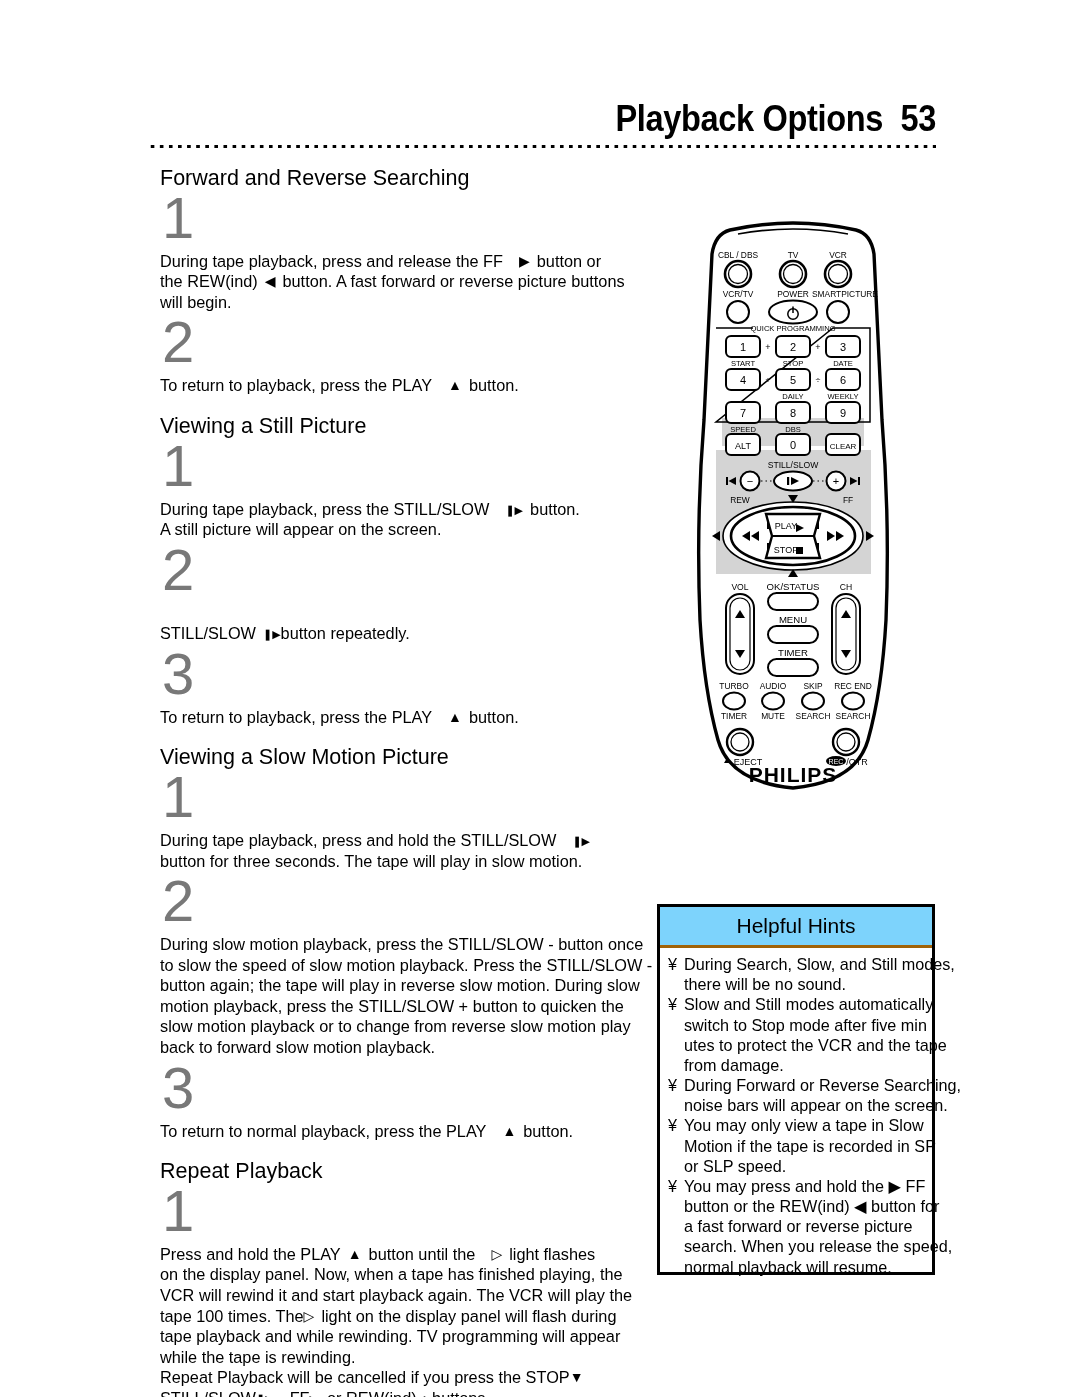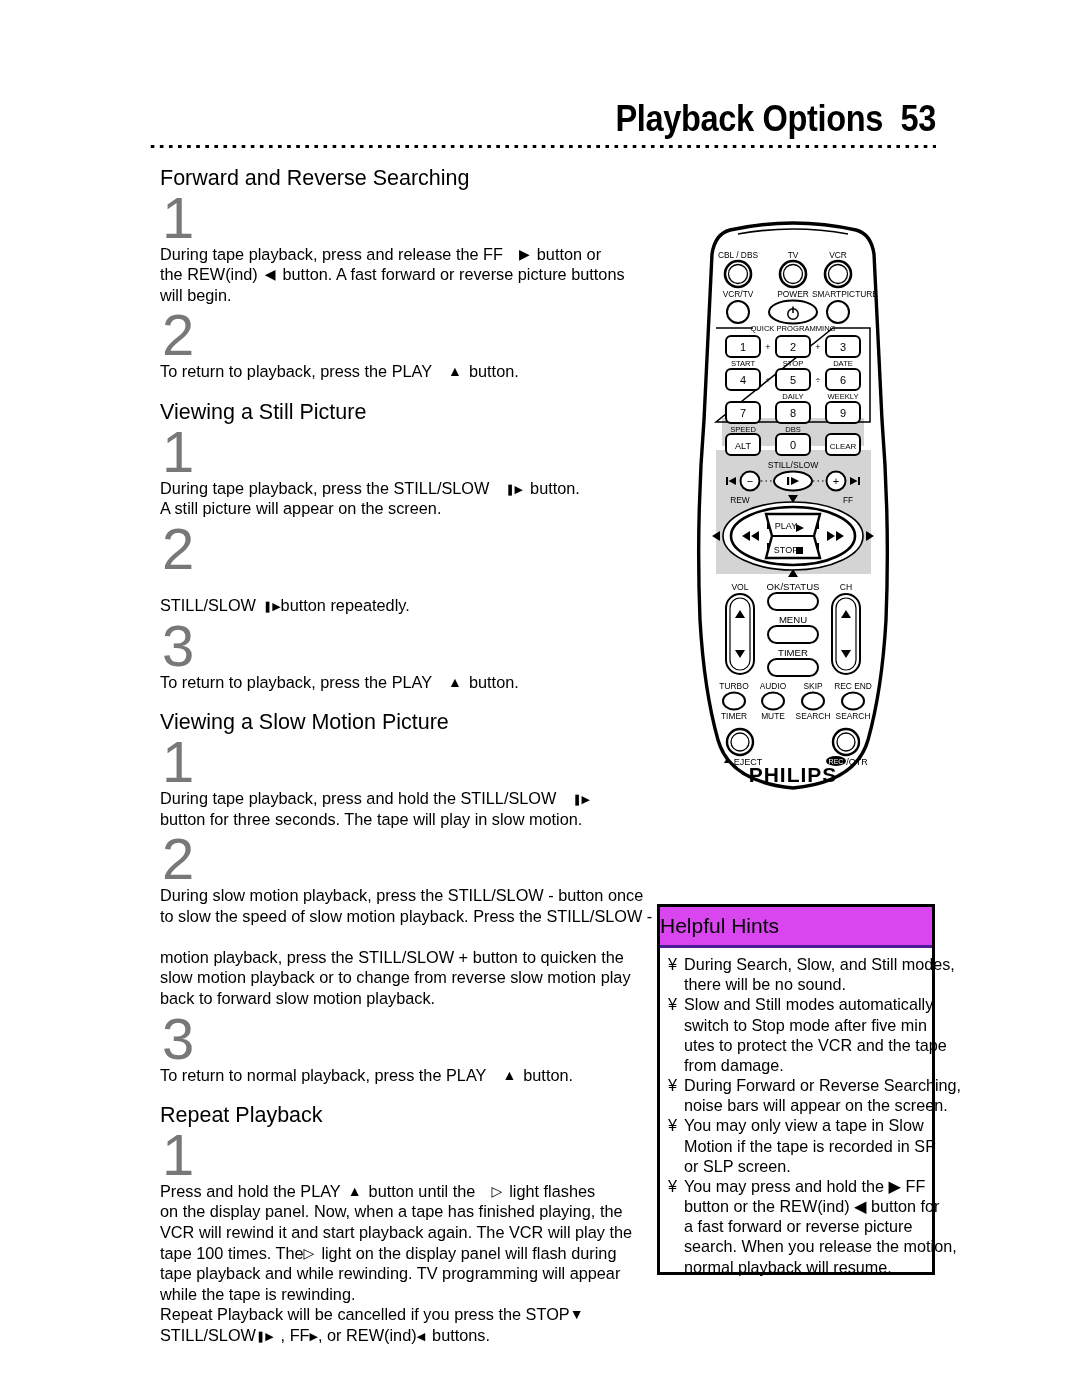--- a/index.html
+++ b/index.html
@@ -60,21 +60,21 @@
     font-size: 58px;
     line-height: 0.86;
     color: #787878;
     font-weight: normal;
     padding-left: 2px;
     letter-spacing: -1px;
   }
   .step-body {
     font-size: 16.3px;
     line-height: 1.265;
-    margin-top: 1px;
+    margin-top: 8px;
   }
   .glyph { font-size: 14px; vertical-align: 1px; }
   .glyph-sm { font-size: 11px; vertical-align: 1px; }
   .sp { display: inline-block; width: 16px; }
   .sp-s { display: inline-block; width: 7px; }
 
   
   .gap-sec { height: 18px; }
   .gap-step { height: 5px; }
 
@@ -94,22 +94,23 @@
     left: 657px;
     top: 904px;
     width: 278px;
     height: 371px;
     border: 3px solid #000;
     background: #ffffff;
     box-sizing: border-box;
   }
   .hints-header {
     height: 38px;
-    background: #d946ef;
-    border-bottom: 3px solid #4c1d95;
+    background: #7dd3fc;
+    border-bottom: 3px solid #a16207;
+    text-align: center;
     font-size: 21px;
     line-height: 38px;
     white-space: pre;
   }
   .hints-body {
     padding: 6px 4px 0 8px;
     font-size: 16.2px;
     line-height: 1.245;
   }
   .hint-item {
@@ -196,21 +197,21 @@
     </div>
   </div>
 
   <div class="gap-step"></div>
 
   <div class="step-block">
     <div class="step-number">2</div>
     <div class="step-body">
       <span>During slow motion playback, press the STILL/SLOW - button once</span><br>
       <span>to slow the speed of slow motion playback. Press the STILL/SLOW -</span><br>
-      <br>
+      <span>button again; the tape will play in reverse slow motion. During slow</span><br>
       <span>motion playback, press the STILL/SLOW + button to quicken the</span><br>
       <span>slow motion playback or to change from reverse slow motion play</span><br>
       <span>back to forward slow motion playback.</span>
     </div>
   </div>
 
   <div class="gap-step"></div>
 
   <div class="step-block">
     <div class="step-number">3</div>
@@ -442,29 +443,29 @@
         <div class="hint-text">During Forward or Reverse Searching,</div>
         <div class="hint-text">noise bars will appear on the screen.</div>
       </div>
     </div>
 
     <div class="hint-item">
       <div class="hint-bullet">¥</div>
       <div>
         <div class="hint-text">You may only view a tape in Slow</div>
         <div class="hint-text">Motion if the tape is recorded in SP</div>
-        <div class="hint-text">or SLP screen.</div>
+        <div class="hint-text">or SLP speed.</div>
       </div>
     </div>
 
     <div class="hint-item">
       <div class="hint-bullet">¥</div>
       <div>
         <div class="hint-text">You may press and hold the ▶ FF</div>
         <div class="hint-text">button or the REW(ind) ◀ button for</div>
         <div class="hint-text">a fast forward or reverse picture</div>
-        <div class="hint-text">search. When you release the motion,</div>
+        <div class="hint-text">search. When you release the speed,</div>
         <div class="hint-text">normal playback will resume.</div>
       </div>
     </div>
 
   </div>
 </div>
 
 </body></html>

